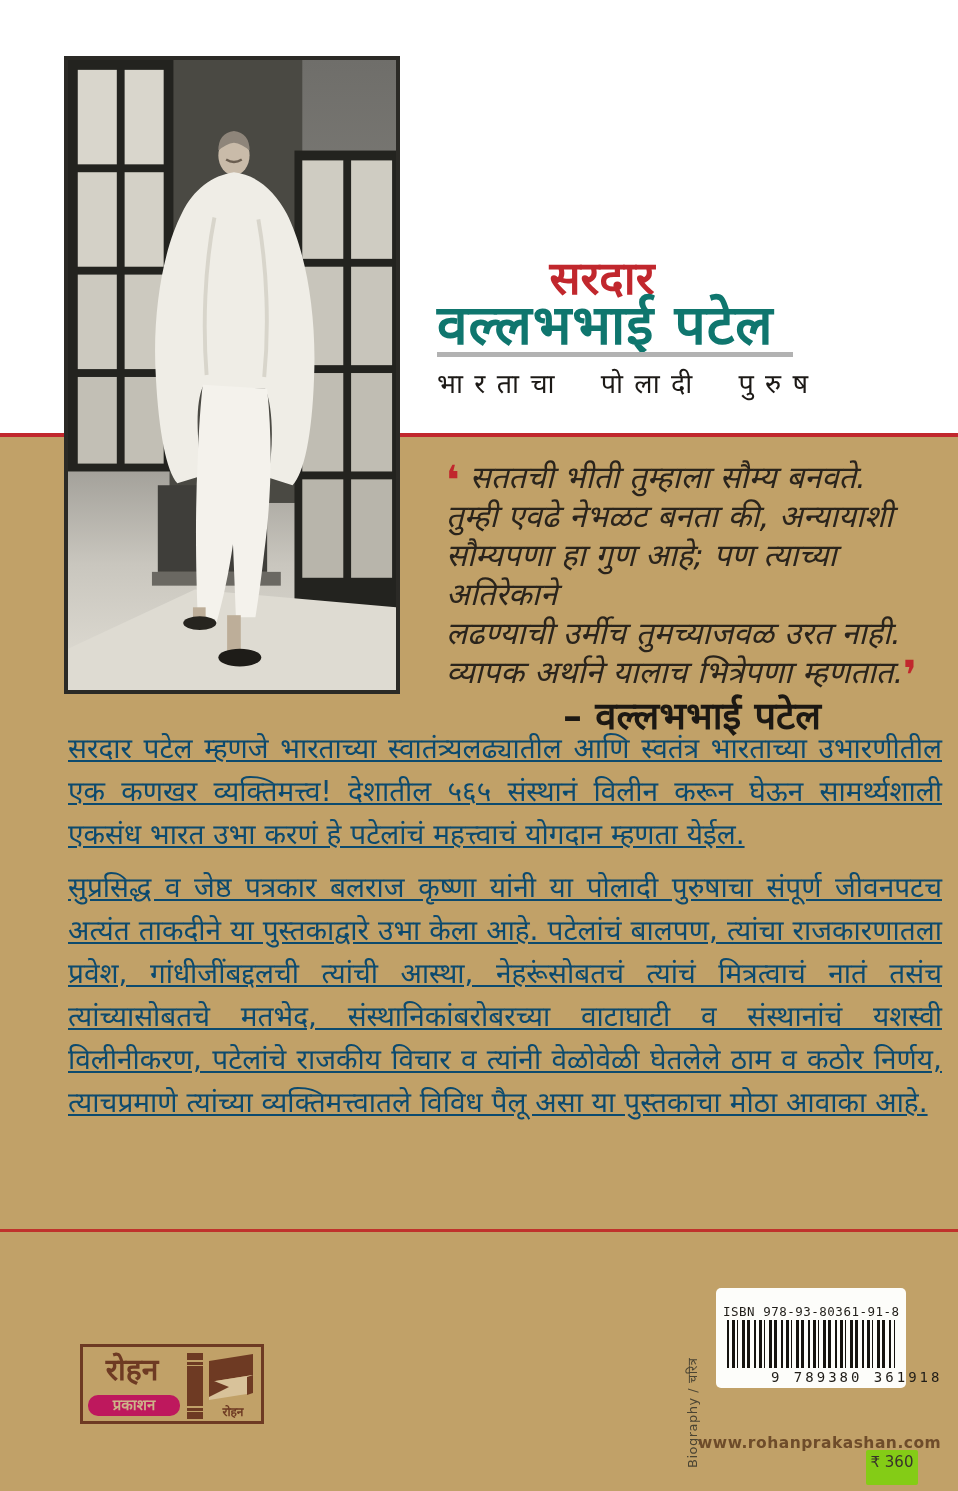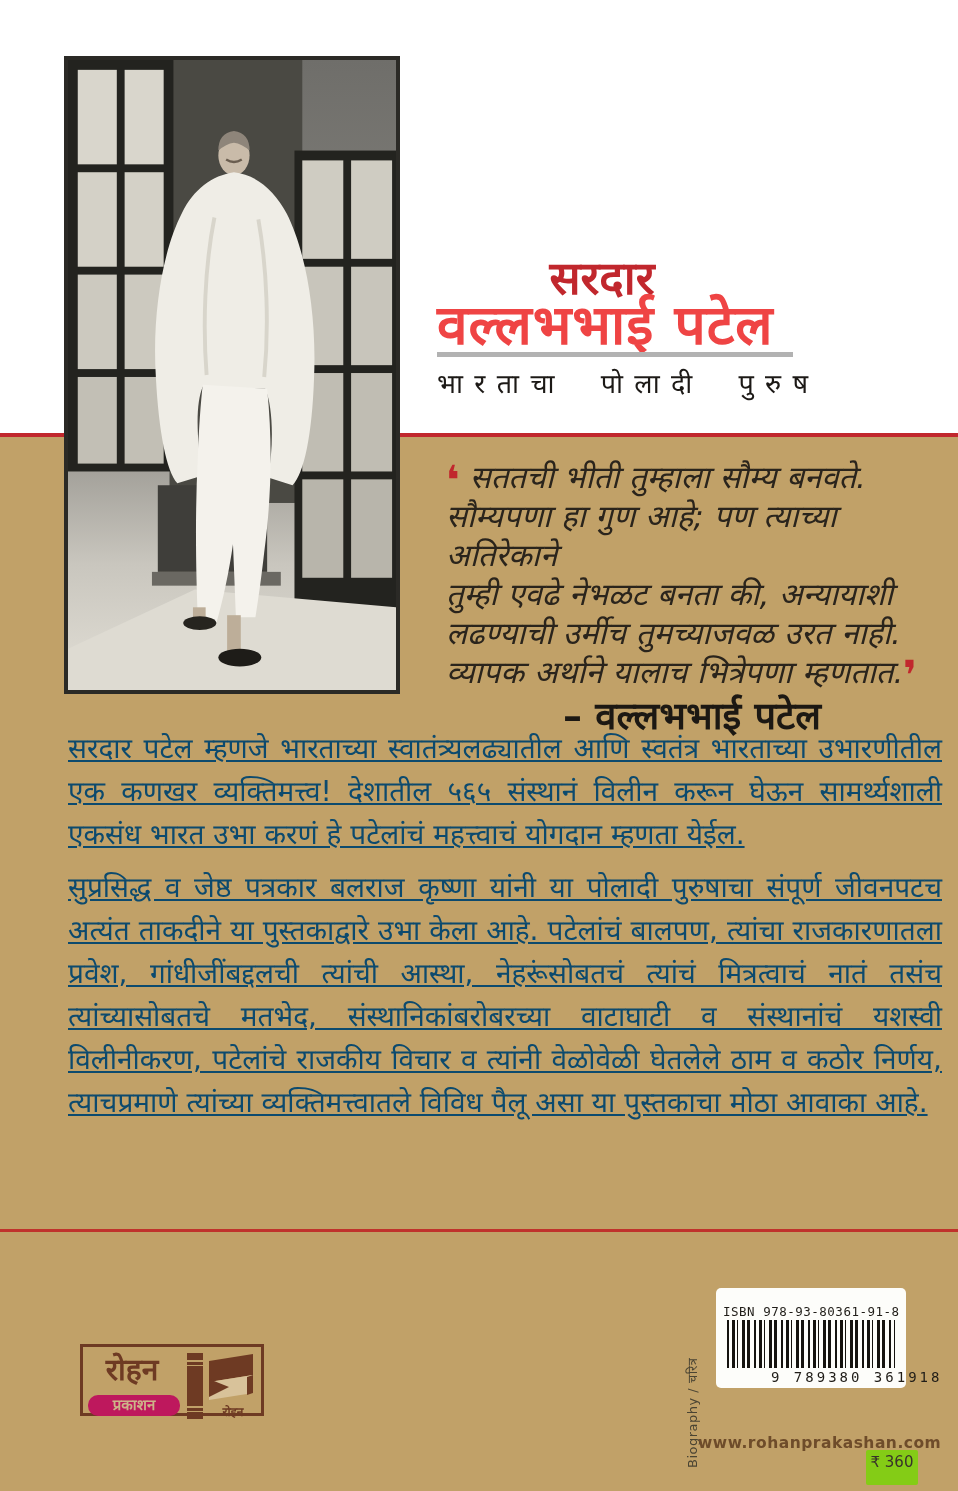--- a/index.html
+++ b/index.html
@@ -29,21 +29,21 @@
   }
   .photo svg{display:block;width:100%;height:100%;}
   
   .kicker{
     position:absolute;left:437px;top:254px;width:330px;
     text-align:center;font-size:46px;font-weight:bold;color:#c1272d;
     line-height:1.05;
   }
   .book-title{
     position:absolute;left:437px;top:298px;width:520px;
-    font-size:55px;font-weight:bold;color:#ef4444;line-height:1.0;
+    font-size:55px;font-weight:bold;color:#0f766e;line-height:1.0;
     letter-spacing:1px;white-space:nowrap;
   }
   .title-underline{
     position:absolute;left:437px;top:352px;width:356px;height:5px;
     background:#b2b2b2;
   }
   .subtitle{
     position:absolute;left:437px;top:364px;width:520px;
     font-size:27px;color:#1c1916;letter-spacing:0.42em;word-spacing:0.55em;
     white-space:nowrap;
@@ -65,21 +65,21 @@
   
   .para{
     position:absolute;left:68px;width:874px;
     font-size:28px;line-height:43px;text-align:justify;color:#0c4a6e;text-decoration:underline;
   }
   .para-1{top:727px;}
   .para-2{top:866px;}
   .para-3{top:1120px;}
   
   .logo{
-    position:absolute;left:80px;top:1344px;width:184px;height:72px;
+    position:absolute;left:80px;top:1344px;width:184px;height:80px;
     border:3px solid #6e3a23;box-sizing:border-box;
   }
   .logo-name{
     position:absolute;left:4px;top:8px;width:90px;text-align:center;
     font-size:30px;font-weight:bold;color:#6e3a23;line-height:1;
   }
   .logo-pill{
     position:absolute;left:5px;top:48px;width:92px;height:21px;
     background:#be185d;color:#cdb488;border-radius:10px;
     font-size:15px;font-weight:bold;text-align:center;line-height:21px;
@@ -205,22 +205,22 @@
     </svg>
   </div>
 
   <div class="kicker">सरदार</div>
   <div class="book-title">वल्लभभाई पटेल</div>
   <div class="title-underline"></div>
   <div class="subtitle">भारताचा पोलादी पुरुष</div>
 
   <div class="quote">
     <div><span class="qmark">❛</span> <span>सततची भीती तुम्हाला सौम्य बनवते.</span></div>
+    <div>तुम्ही एवढे नेभळट बनता की, अन्यायाशी</div>
     <div>सौम्यपणा हा गुण आहे; पण त्याच्या अतिरेकाने</div>
-    <div>तुम्ही एवढे नेभळट बनता की, अन्यायाशी</div>
     <div>लढण्याची उर्मीच तुमच्याजवळ उरत नाही.</div>
     <div><span>व्यापक अर्थाने यालाच भित्रेपणा म्हणतात.</span><span class="qmark">❜</span></div>
     <div class="quote-attr">– वल्लभभाई पटेल</div>
   </div>
 
   <div class="para para-1">सरदार पटेल म्हणजे भारताच्या स्वातंत्र्यलढ्यातील आणि स्वतंत्र भारताच्या उभारणीतील एक कणखर व्यक्तिमत्त्व! देशातील ५६५ संस्थानं विलीन करून घेऊन सामर्थ्यशाली एकसंध भारत उभा करणं हे पटेलांचं महत्त्वाचं योगदान म्हणता येईल.</div>
   <div class="para para-2">सुप्रसिद्ध व जेष्ठ पत्रकार बलराज कृष्णा यांनी या पोलादी पुरुषाचा संपूर्ण जीवनपटच अत्यंत ताकदीने या पुस्तकाद्वारे उभा केला आहे. पटेलांचं बालपण, त्यांचा राजकारणातला प्रवेश, गांधीजींबद्दलची त्यांची आस्था, नेहरूंसोबतचं त्यांचं मित्रत्वाचं नातं तसंच त्यांच्यासोबतचे मतभेद, संस्थानिकांबरोबरच्या वाटाघाटी व संस्थानांचं यशस्वी विलीनीकरण, पटेलांचे राजकीय विचार व त्यांनी वेळोवेळी घेतलेले ठाम व कठोर निर्णय, त्याचप्रमाणे त्यांच्या व्यक्तिमत्त्वातले विविध पैलू असा या पुस्तकाचा मोठा आवाका आहे.</div>
 
   <div class="logo">
     <div class="logo-name">रोहन</div>

